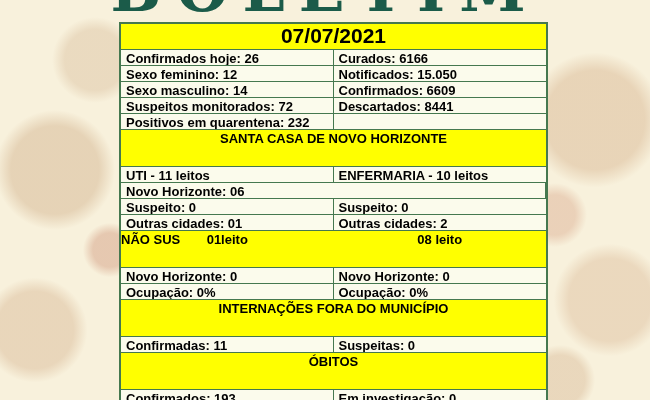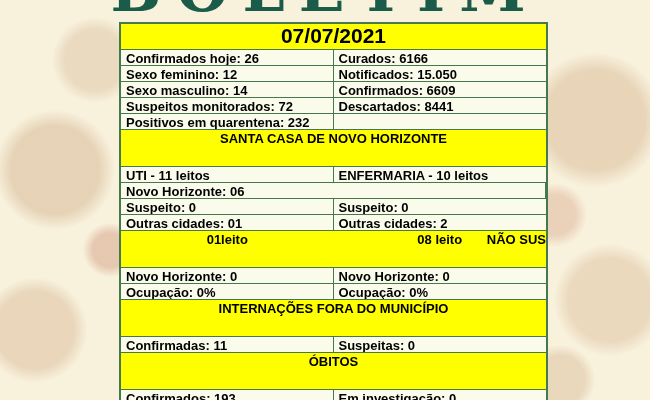--- a/index.html
+++ b/index.html
@@ -57,21 +57,21 @@
   .row:last-child{border-bottom:none;}
   .cell{
     flex:1 1 50%;font-weight:bold;font-size:13px;line-height:18px;
     color:#000;padding-left:5px;box-sizing:border-box;
     white-space:nowrap;overflow:hidden;
   }
   .cell.l{border-right:1.5px solid var(--green);}
   .nsus{position:relative;}
   .nsus span{position:absolute;top:0;height:100%;line-height:17px;}
   .nsus .nsl{left:0;width:50%;text-align:center;}
-  .nsus .nsc{left:0;width:100%;text-align:right;}
+  .nsus .nsc{left:0;width:100%;text-align:left;}
   .nsus .nsr{right:0;width:50%;text-align:center;}
 </style>
 </head>
 <body>
 
 <div class="backdrop"></div>
 
 <div class="title">BOLETIM</div>
 
 <div class="tbl">

